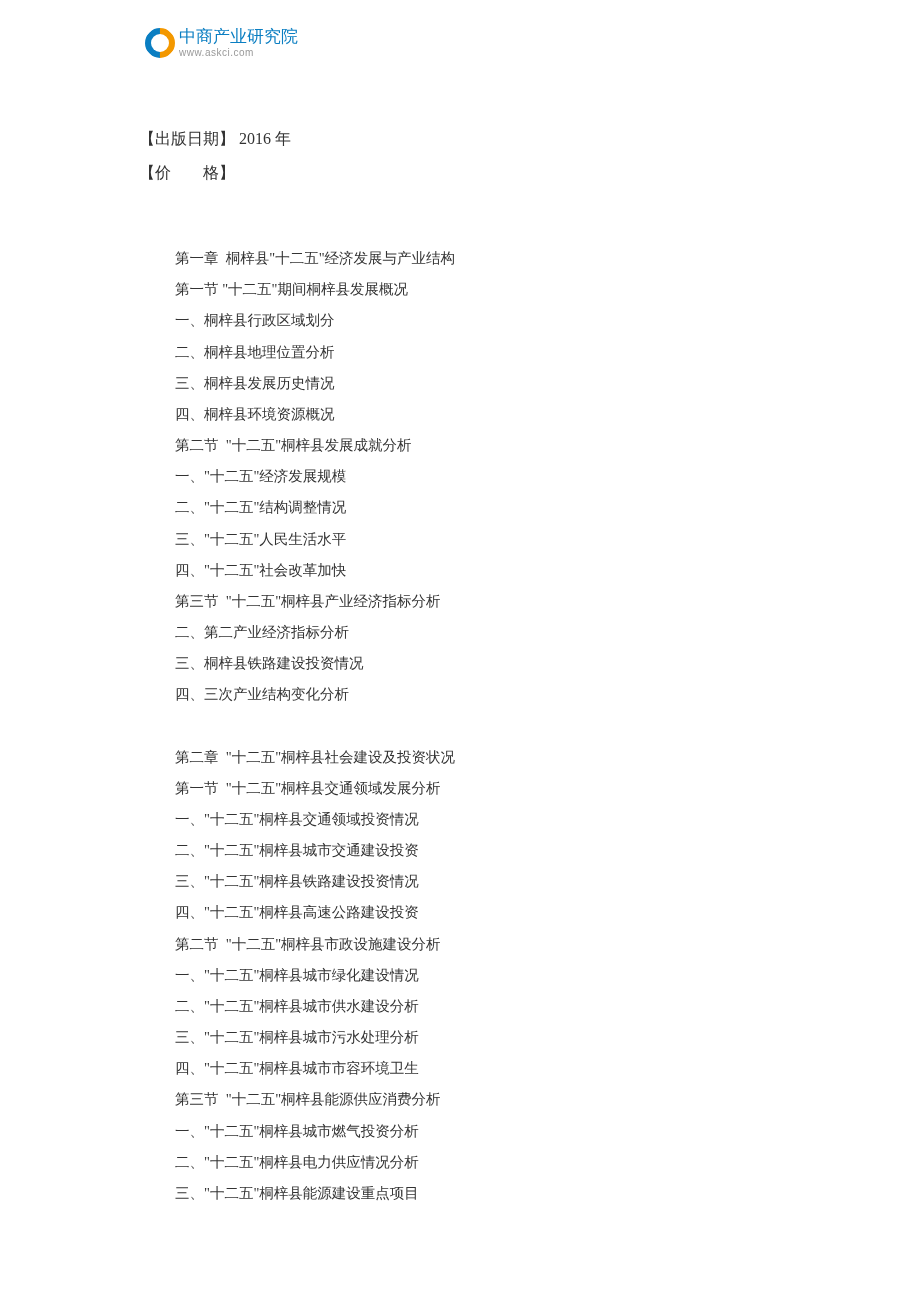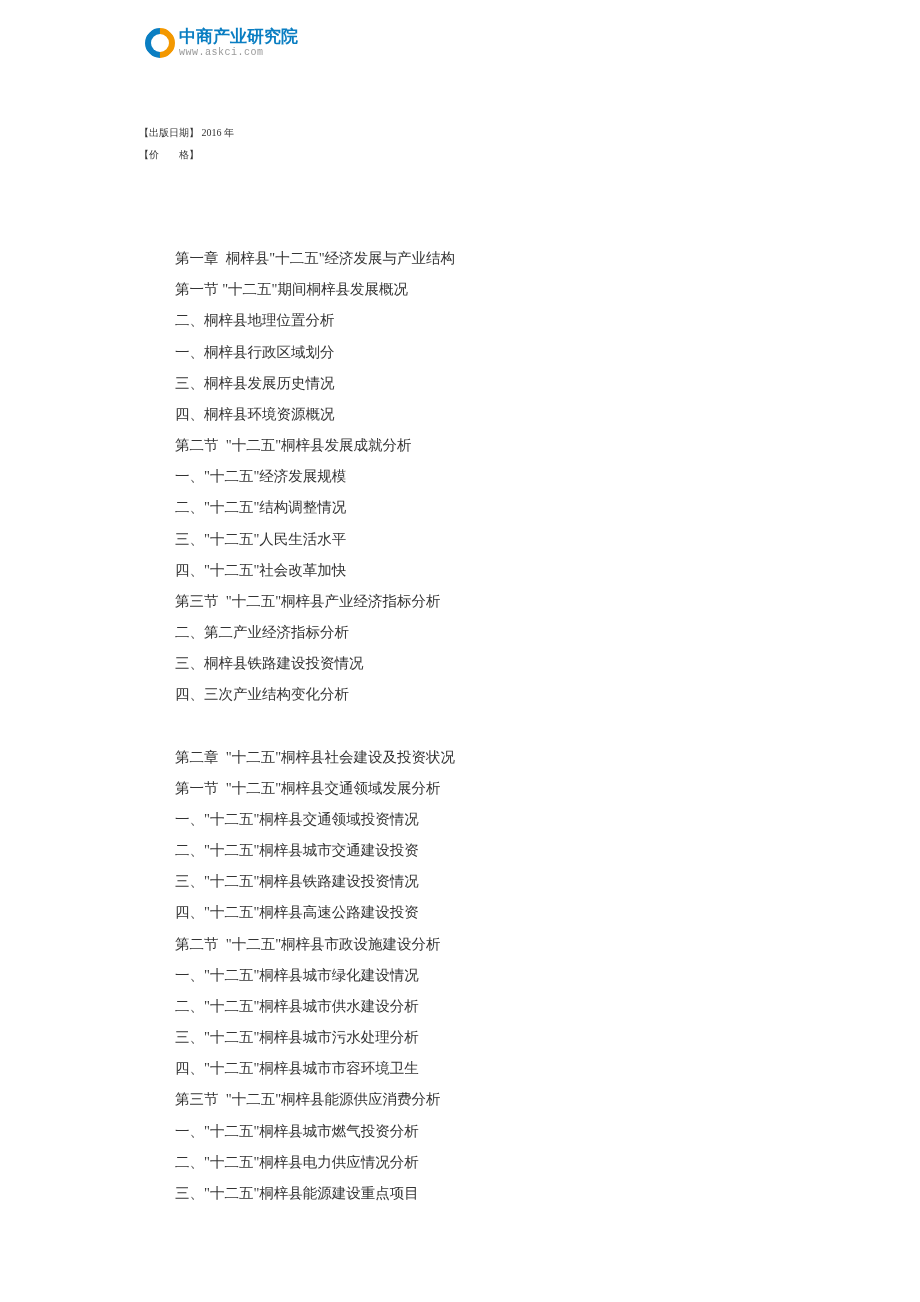--- a/index.html
+++ b/index.html
@@ -47,36 +47,36 @@
       border-right-color: #f39800;
       transform: rotate(45deg);
     }
     .logo-text {
       display: flex;
       flex-direction: column;
     }
     .logo-cn {
       font-family: "Microsoft YaHei", "SimHei", sans-serif;
       font-size: 17px;
-      font-weight: bold;
+      font-weight: normal;
       color: #0a7ec2;
       letter-spacing: 0px;
       line-height: 1.1;
     }
     .logo-url {
-      font-family: Liberation Mono, monospace;
+      font-family: Liberation Sans, sans-serif;
       font-size: 10px;
       color: #999;
       letter-spacing: 0.5px;
     }
     .meta-block {
       position: absolute;
       top: 122px;
       left: 139px;
-      font-size: 10px;
+      font-size: 16px;
       color: #333;
       line-height: 2.15;
     }
     .meta-row {
       display: flex;
     }
     .meta-label {
       white-space: pre;
     }
     .meta-value {
@@ -119,22 +119,22 @@
   </div>
   <div class="meta-row">
     <span class="meta-label">【价        格】 </span>
   </div>
 </div>
 
 <div class="content-block">
   <div id="toc-a">
       <div class="content-line">第一章  桐梓县"十二五"经济发展与产业结构</div>
       <div class="content-line">第一节 "十二五"期间桐梓县发展概况</div>
+      <div class="content-line">一、桐梓县行政区域划分</div>
       <div class="content-line">二、桐梓县地理位置分析</div>
-      <div class="content-line">一、桐梓县行政区域划分</div>
       <div class="content-line">三、桐梓县发展历史情况</div>
       <div class="content-line">四、桐梓县环境资源概况</div>
       <div class="content-line">第二节  "十二五"桐梓县发展成就分析</div>
       <div class="content-line">一、"十二五"经济发展规模</div>
       <div class="content-line">二、"十二五"结构调整情况</div>
       <div class="content-line">三、"十二五"人民生活水平</div>
       <div class="content-line">四、"十二五"社会改革加快</div>
       <div class="content-line">第三节  "十二五"桐梓县产业经济指标分析</div>
       <div class="content-line">二、第二产业经济指标分析</div>
       <div class="content-line">三、桐梓县铁路建设投资情况</div>

